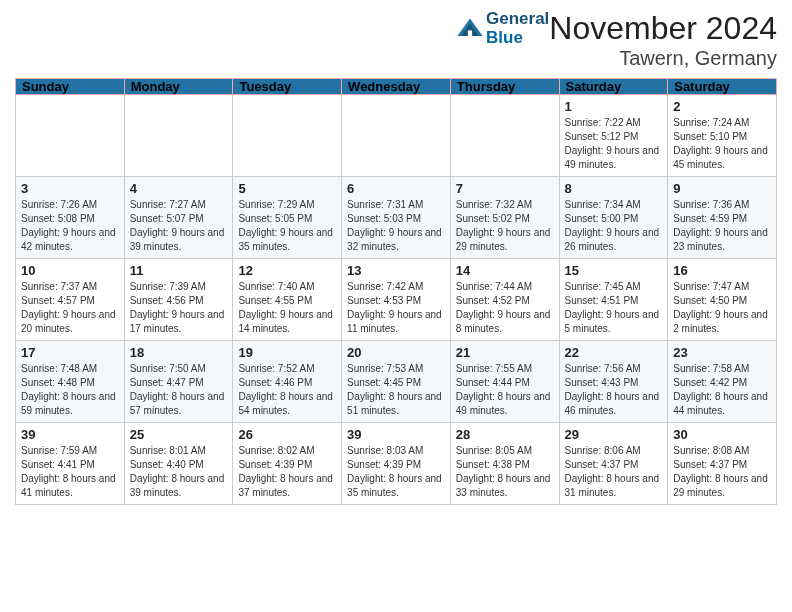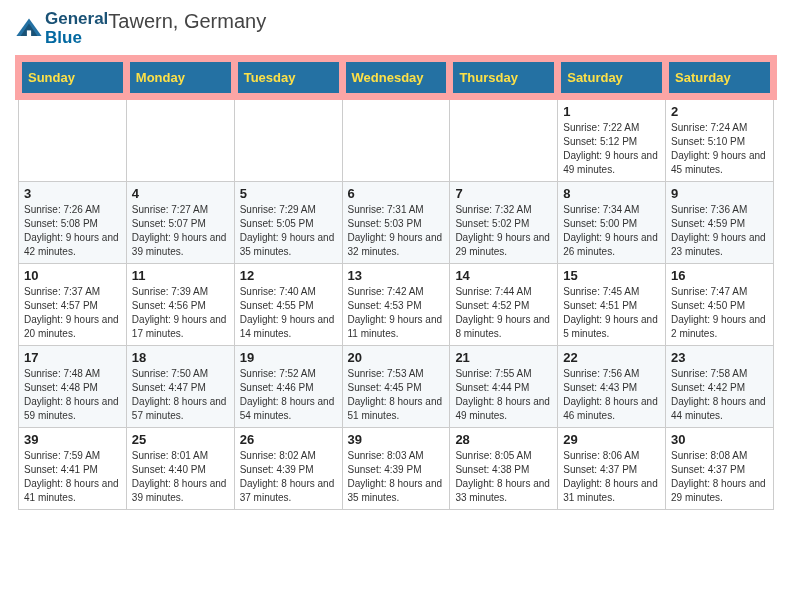--- a/index.html
+++ b/index.html
@@ -11,21 +11,21 @@
       overflow: hidden;
     }
     .page {
       width: 792px;
       height: 612px;
       background: #fff;
       padding: 10px 15px 10px 15px;
     }
     .header {
       display: flex;
-      justify-content: flex-start;
+      justify-content: flex-end;
       align-items: flex-start;
       margin-bottom: 8px;
     }
     .logo {
       display: flex;
       align-items: center;
     }
     .logo-icon {
       width: 28px;
       height: 28px;
@@ -43,26 +43,26 @@
       font-size: 20px;
       color: #444;
     }
     .calendar {
       width: 100%;
       border-collapse: collapse;
       table-layout: fixed;
     }
     .calendar thead tr th {
       background: #2471a3;
-      color: #fde047;
+      color: #000000;
       text-align: left;
-      padding: 8px 6px;
+      padding: 0 6px;
       font-size: 13px;
       font-weight: bold;
-      border: 7px solid #fca5a5;
+      border: 1px solid #fca5a5;
     }
     .calendar tbody tr td {
       border: 1px solid #ccc;
       vertical-align: top;
       padding: 4px 5px;
       height: 82px;
       background: #fff;
       font-size: 10.5px;
       color: #333;
     }
@@ -95,20 +95,21 @@
         <polygon points="20,5 38,30 2,30" fill="#2471a3"></polygon>
         <polygon points="20,12 32,30 8,30" fill="#1a5276"></polygon>
         <rect x="17" y="22" width="6" height="8" fill="#fff"></rect>
       </svg>
       <div>
         <div style="font-size:17px;font-weight:bold;color:#1a5276;line-height:1.1;">General</div>
         <div style="font-size:17px;font-weight:bold;color:#0369a1;line-height:1.1;">Blue</div>
       </div>
     </div>
     <div class="title-block">
+      <div class="month-title">November 2024</div>
       <div class="location-title">Tawern, Germany</div>
     </div>
   </div>
 
   <table class="calendar">
     <thead>
       <tr>
       <th>Sunday</th>
           <th>Monday</th>
           <th>Tuesday</th>

